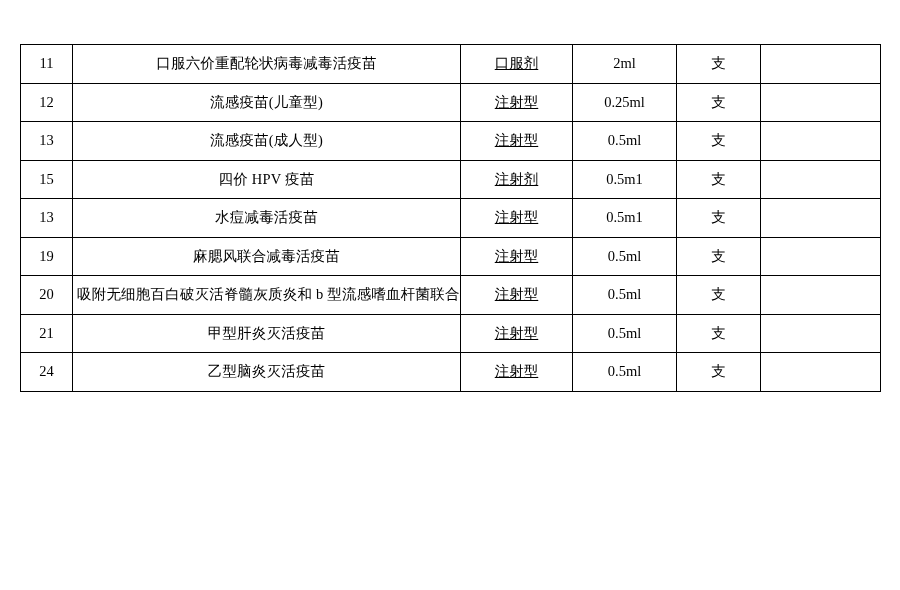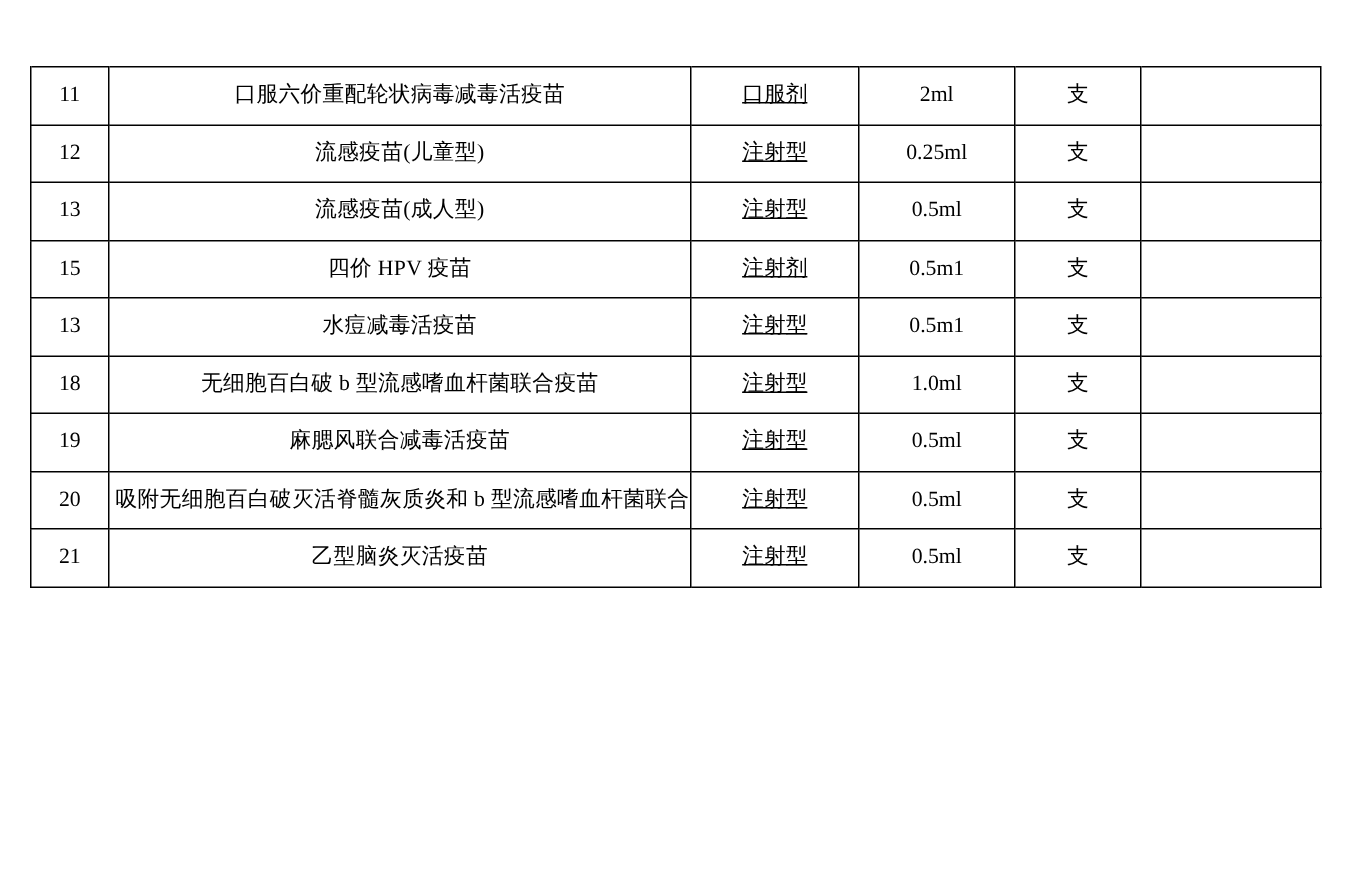--- a/index.html
+++ b/index.html
@@ -118,45 +118,45 @@
         </tr>
         <tr>
           <td class="cell-index">13</td>
           <td class="cell-name">水痘减毒活疫苗</td>
           <td class="cell-form">注射型</td>
           <td class="cell-spec">0.5m1</td>
           <td class="cell-unit">支</td>
           <td class="cell-extra"></td>
         </tr>
         <tr>
-          <td class="cell-index">18</td>
-          <td class="cell-name">无细胞百白破 b 型流感嗜血杆菌联合疫苗</td>
-          <td class="cell-form">注射型</td>
-          <td class="cell-spec">1.0ml</td>
-          <td class="cell-unit">支</td>
-          <td class="cell-extra"></td>
-        </tr>
-        <tr>
           <td class="cell-index">19</td>
           <td class="cell-name">麻腮风联合减毒活疫苗</td>
           <td class="cell-form">注射型</td>
           <td class="cell-spec">0.5ml</td>
           <td class="cell-unit">支</td>
           <td class="cell-extra"></td>
         </tr>
         <tr>
           <td class="cell-index">20</td>
           <td class="cell-name">吸附无细胞百白破灭活脊髓灰质炎和 b 型流感嗜血杆菌联合疫苗</td>
           <td class="cell-form">注射型</td>
           <td class="cell-spec">0.5ml</td>
           <td class="cell-unit">支</td>
           <td class="cell-extra"></td>
         </tr>
         <tr>
           <td class="cell-index">21</td>
+          <td class="cell-name">甲型肝炎灭活疫苗</td>
+          <td class="cell-form">注射型</td>
+          <td class="cell-spec">0.5ml</td>
+          <td class="cell-unit">支</td>
+          <td class="cell-extra"></td>
+        </tr>
+        <tr>
+          <td class="cell-index">24</td>
           <td class="cell-name">乙型脑炎灭活疫苗</td>
           <td class="cell-form">注射型</td>
           <td class="cell-spec">0.5ml</td>
           <td class="cell-unit">支</td>
           <td class="cell-extra"></td>
         </tr>
       </tbody>
   </table>
 
   <div class="page-footer">— 7 —</div>

